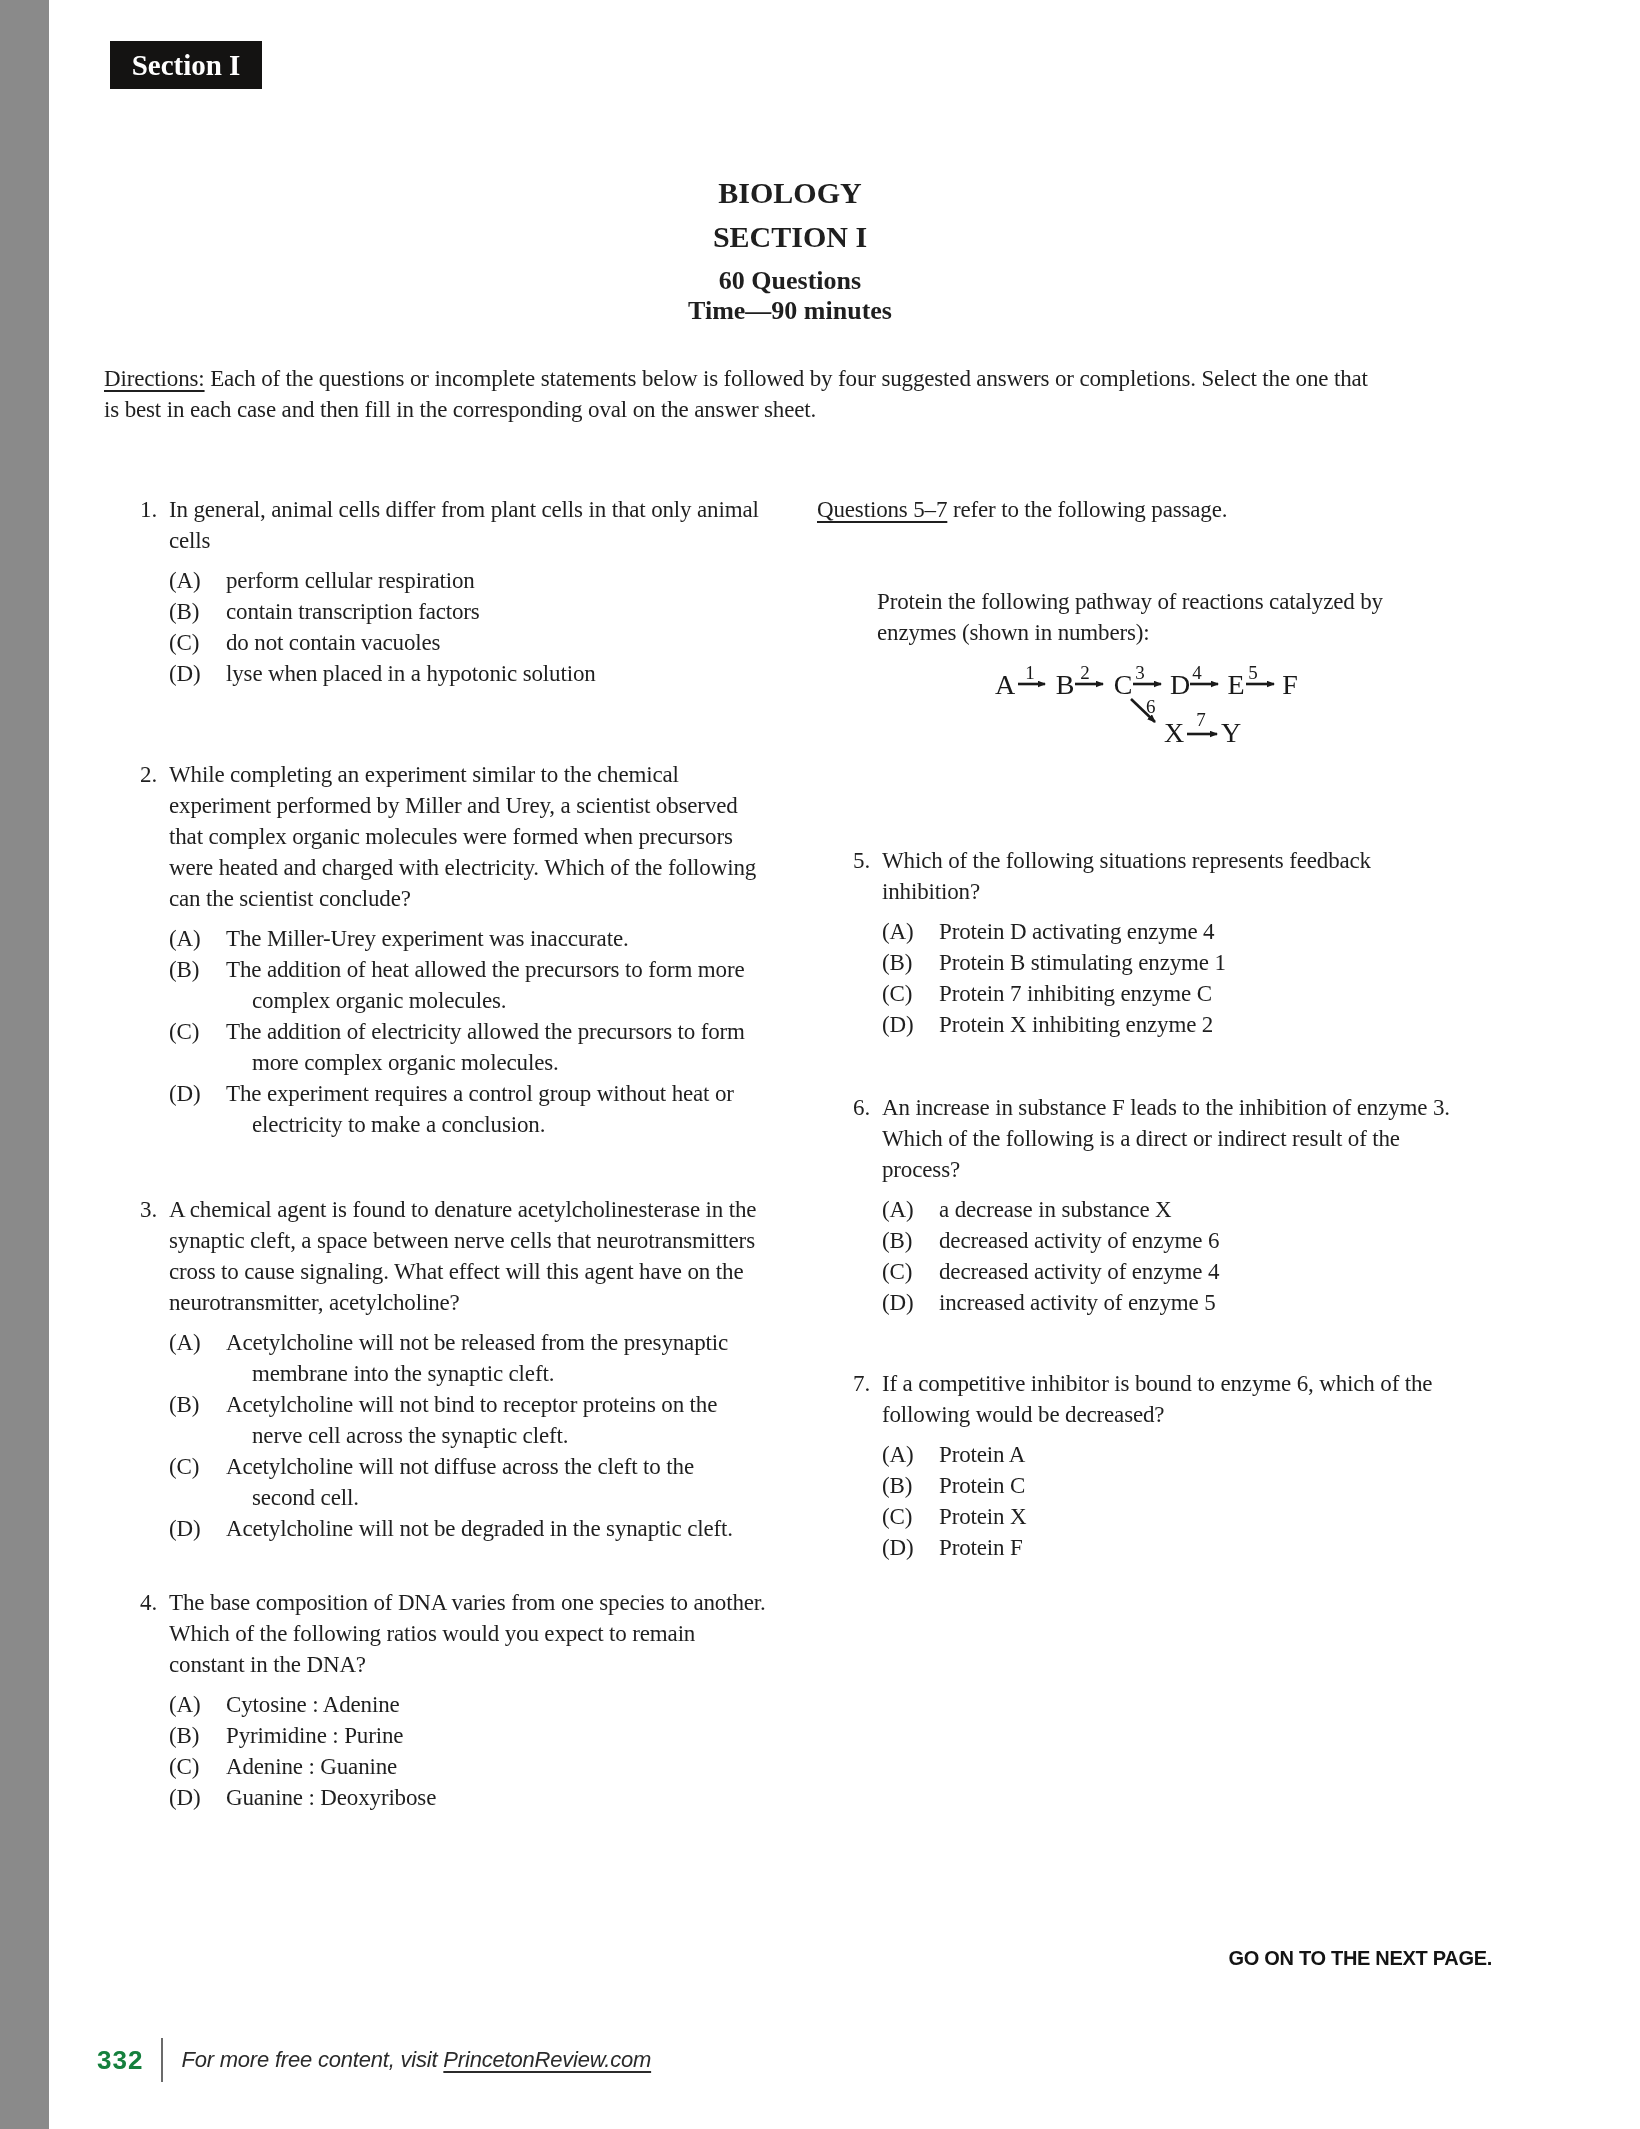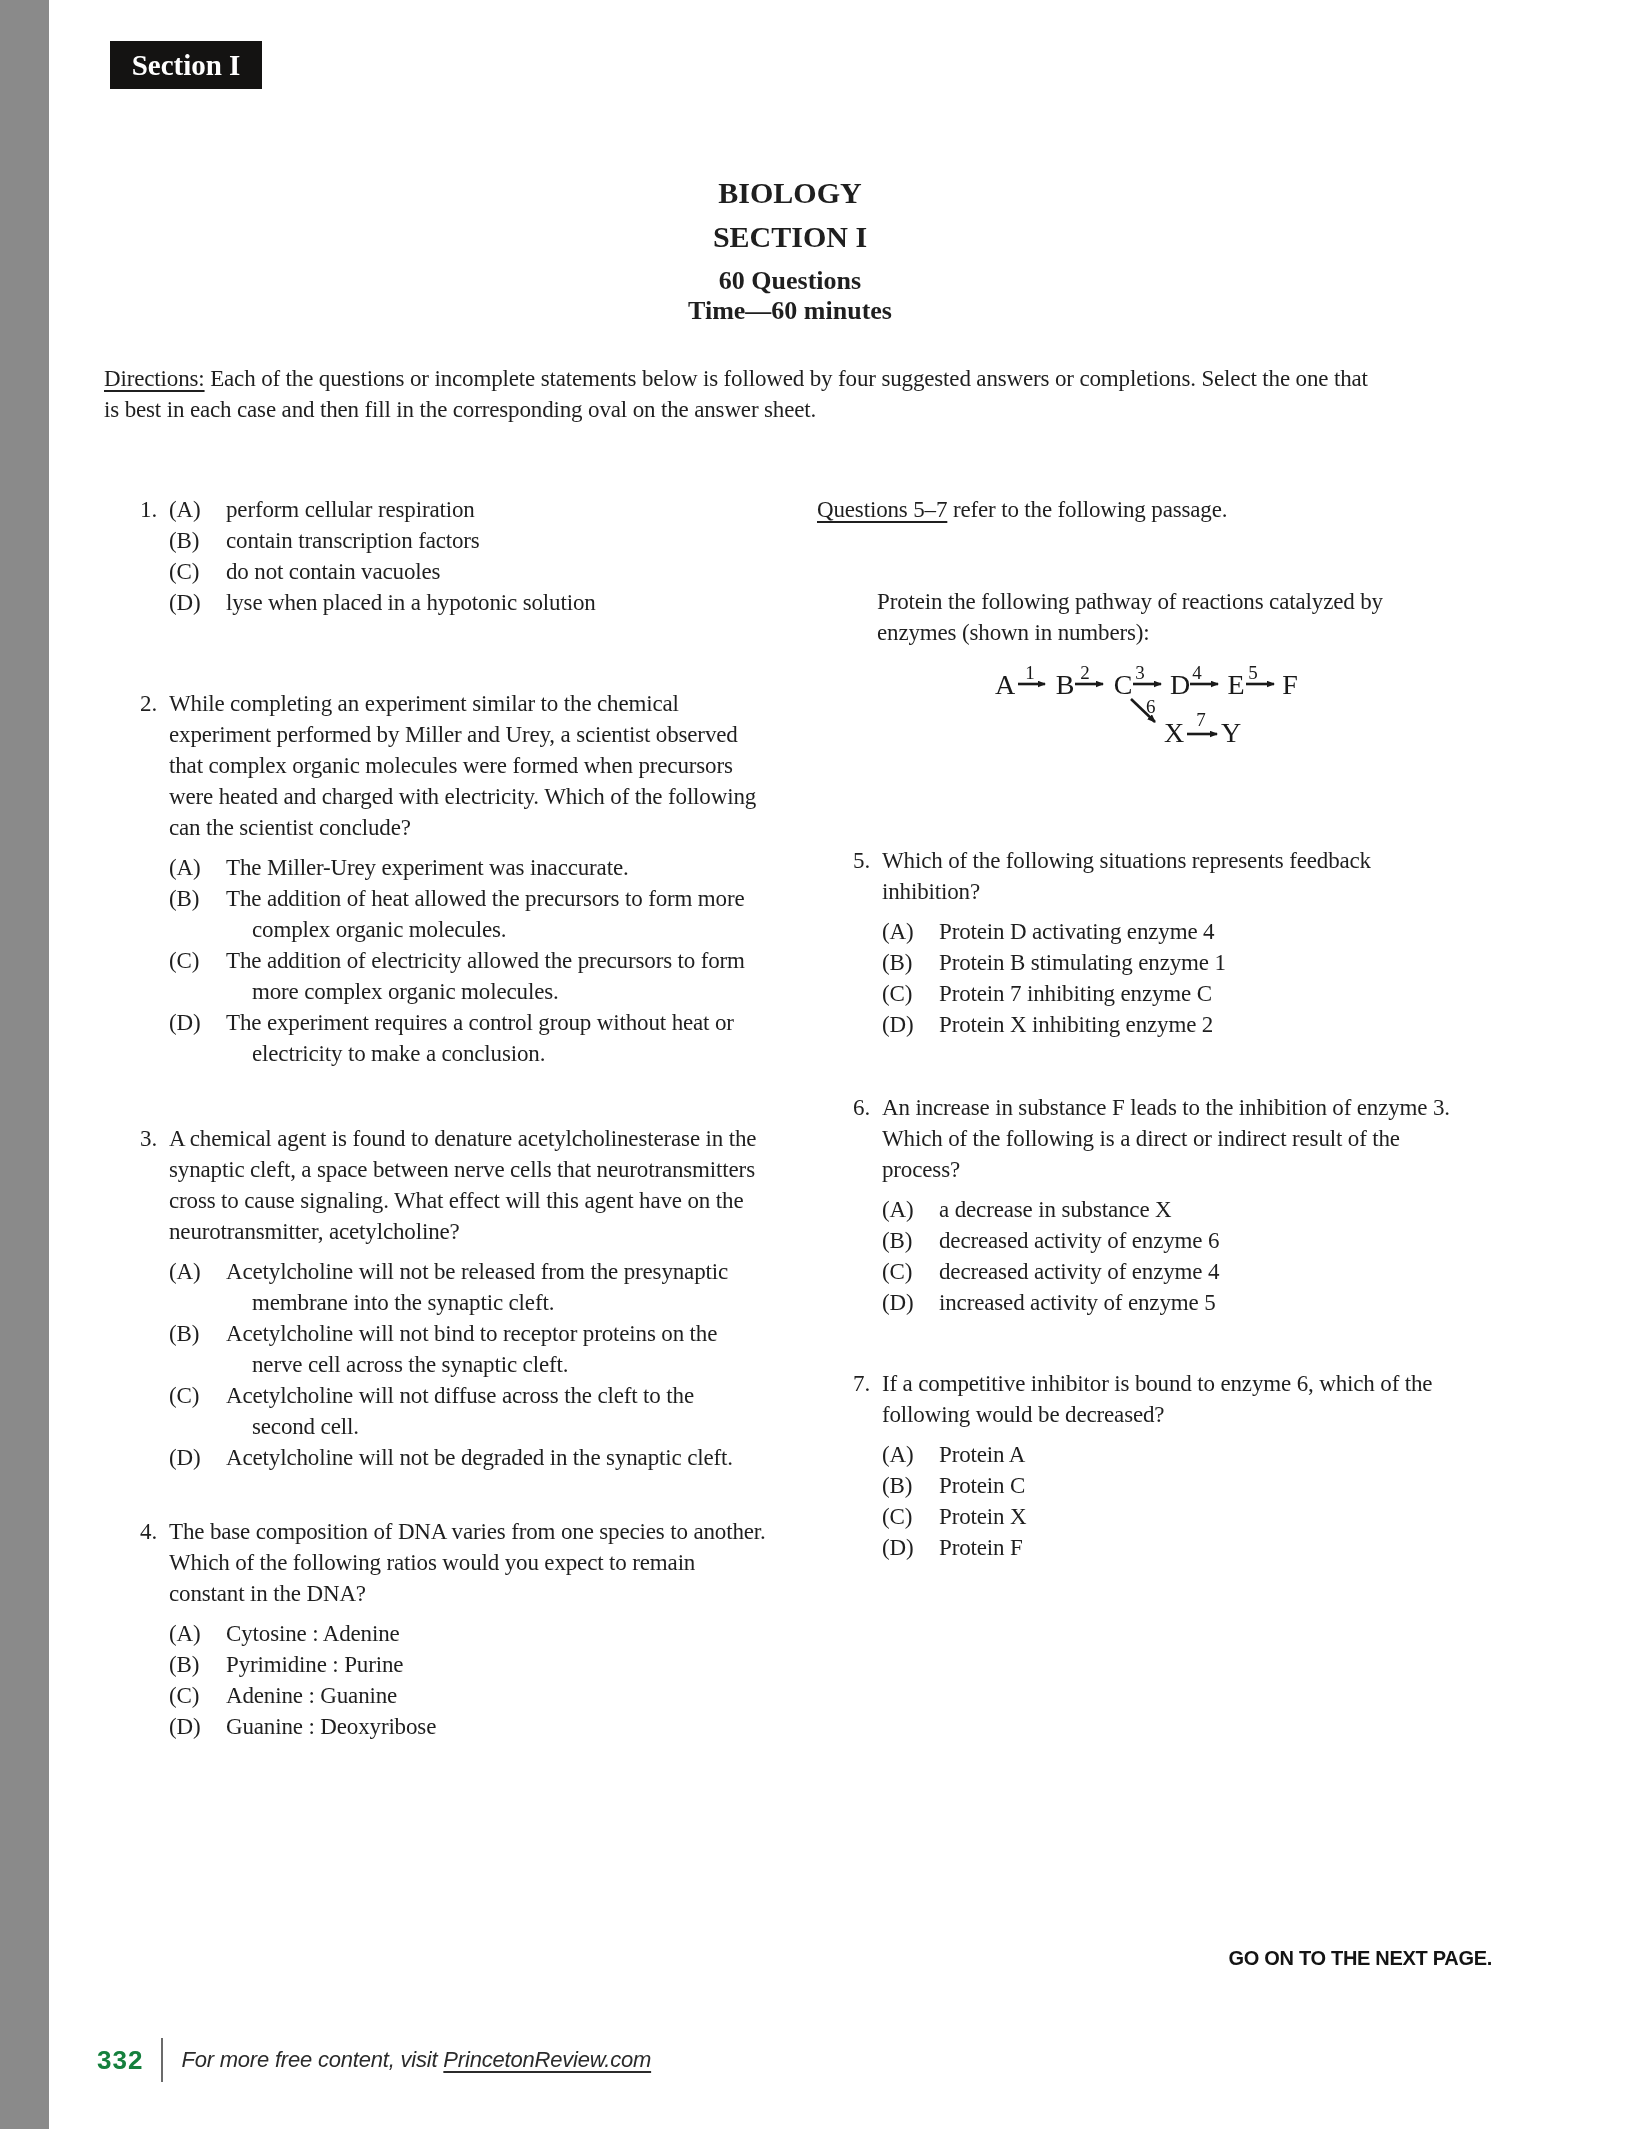--- a/index.html
+++ b/index.html
@@ -66,32 +66,33 @@
 <div class="page">
   <div class="rail"></div>
 
   <div class="tab">
     <span>Section I</span>
   </div>
 
   <div class="title-wrap t-main">BIOLOGY</div>
   <div class="title-wrap t-sec">SECTION I</div>
   <div class="title-wrap t-count">60 Questions</div>
-  <div class="title-wrap t-time">Time—60 minutes</div>
+  <div class="title-wrap t-time">Time—90 minutes</div>
 
   <div class="directions"><span class="u">Directions:</span><span> Each of the questions or incomplete statements below is followed by four suggested answers or completions. Select the one that is best in each case and then fill in the corresponding oval on the answer sheet.</span></div>
 
   <div class="columns">
 
     <div class="col-left">
 
       <div class="question q1">
         <div class="q-row">
           <div class="q-num">1.</div>
           <div class="q-body">
+            <div class="q-stem">In general, animal cells differ from plant cells in that only animal cells</div>
             <div class="options">
               <div class="option">
                   <div class="opt-label">(A)</div>
                   <div class="opt-text">perform cellular respiration</div>
                 </div>
               <div class="option">
                   <div class="opt-label">(B)</div>
                   <div class="opt-text">contain transcription factors</div>
                 </div>
               <div class="option">

